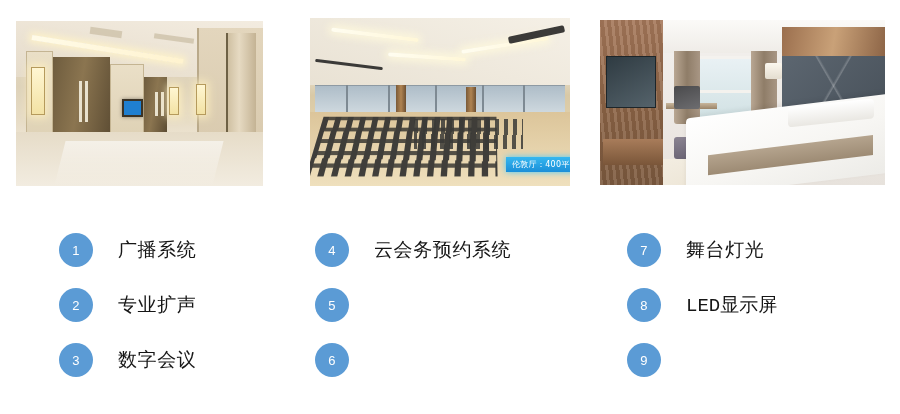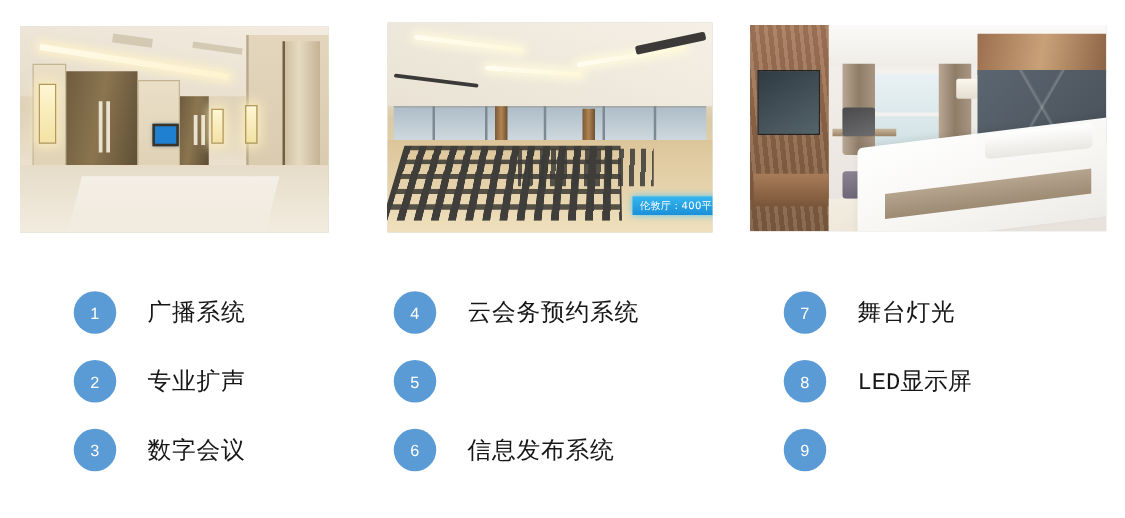--- a/index.html
+++ b/index.html
@@ -226,21 +226,20 @@
     <div class="col" id="col-2">
       <div class="item r1">
         <div class="num">4</div>
         <div class="lbl">云会务预约系统</div>
       </div>
       <div class="item r2">
         <div class="num">5</div>
       </div>
       <div class="item r3">
         <div class="num">6</div>
-        <div class="lbl">信息发布系统</div>
       </div>
     </div>
 
     <div class="col" id="col-3">
       <div class="item r1">
         <div class="num">7</div>
         <div class="lbl">舞台灯光</div>
       </div>
       <div class="item r2">
         <div class="num">8</div>

